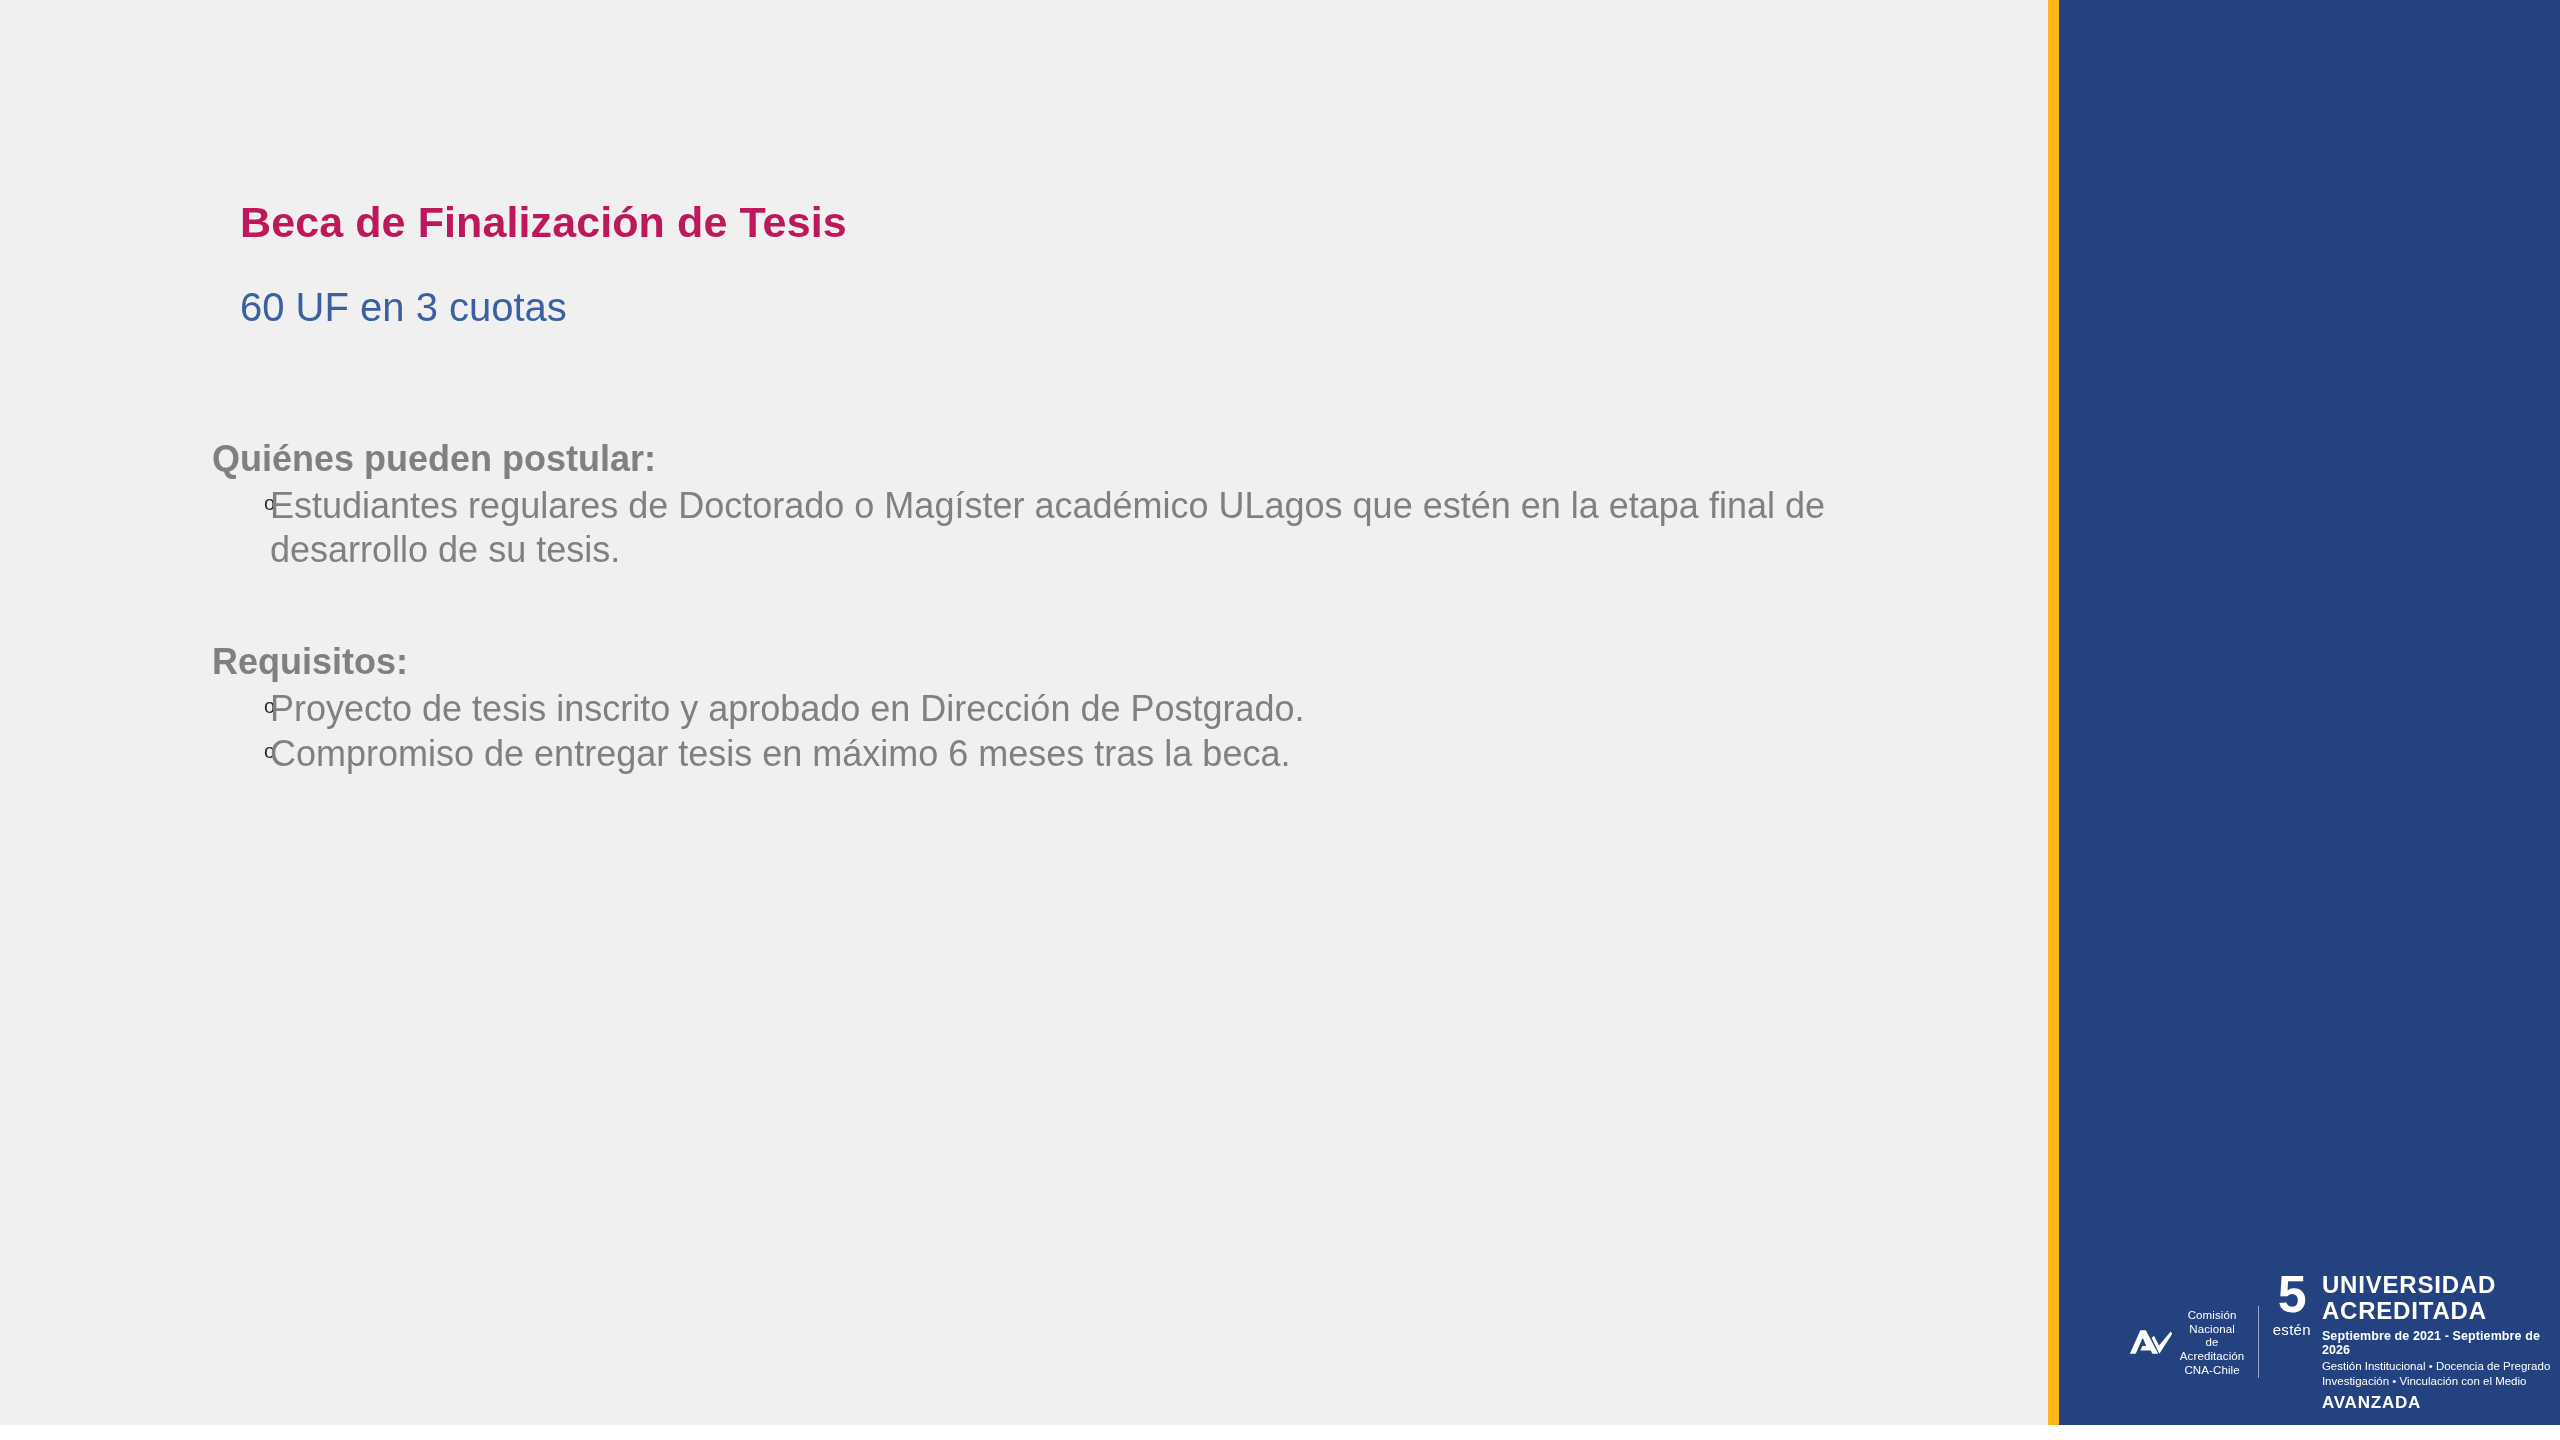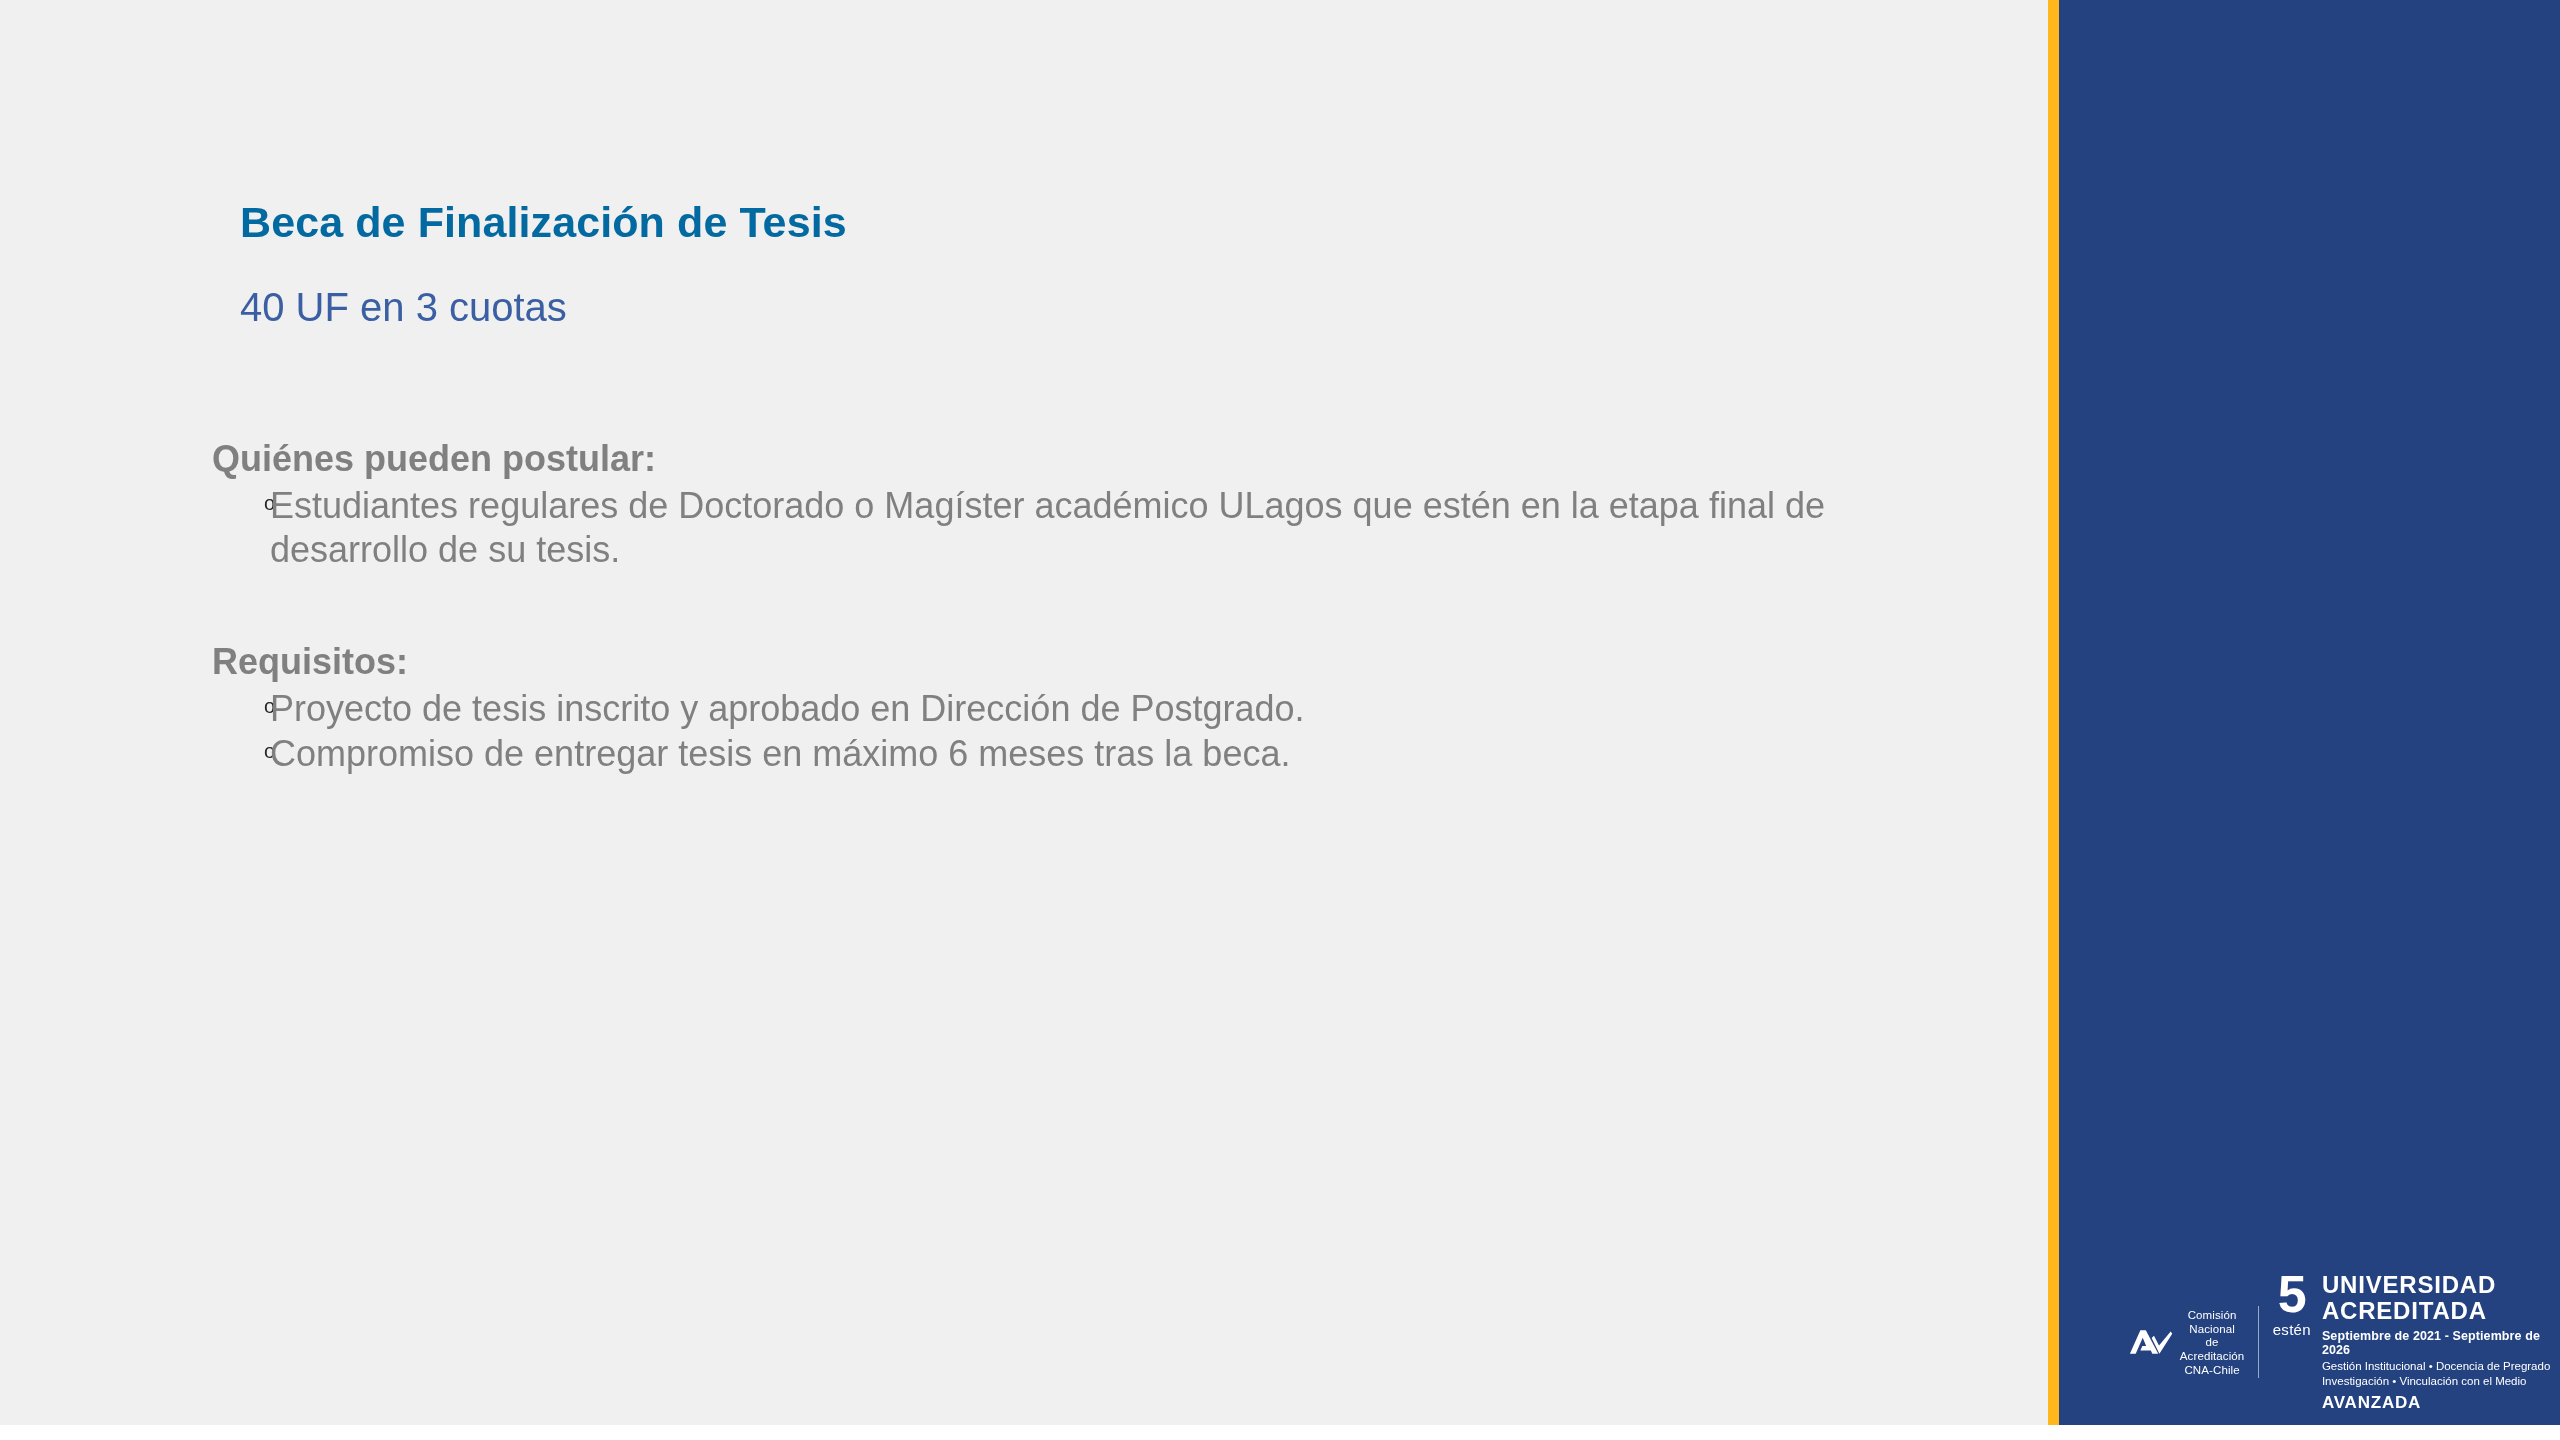--- a/index.html
+++ b/index.html
@@ -113,21 +113,21 @@
     letter-spacing: -0.4px;
   }
 
   
   .slide-title {
     position: absolute;
     left: 240px;
     top: 198px;
     font-size: 43px;
     font-weight: 700;
-    color: #0369a1;
+    color: #be185d;
     letter-spacing: 0.1px;
     white-space: nowrap;
   }
   .slide-subtitle {
     position: absolute;
     left: 240px;
     top: 285px;
     font-size: 40px;
     font-weight: 400;
     color: #3a5fa2;
@@ -275,21 +275,21 @@
 <div class="slide">
 
   <div class="band-yellow"></div>
   <div class="band-blue"></div>
   <div class="band-bottom-white"></div>
 
   <div class="brand">
   </div>
 
   <div class="slide-title">Beca de Finalización de Tesis</div>
-  <div class="slide-subtitle">40 UF en 3 cuotas</div>
+  <div class="slide-subtitle">60 UF en 3 cuotas</div>
 
   <div class="body-block block-quienes">
     <div class="section-heading">Quiénes pueden postular:</div>
     <ul class="bullet-list">
       <li class="bullet-item">
         <span class="bullet-marker">o</span>
         <span class="bullet-text">Estudiantes regulares de Doctorado o Magíster académico ULagos que estén en la etapa final de desarrollo de su tesis.</span>
       </li>
     </ul>
   </div>

